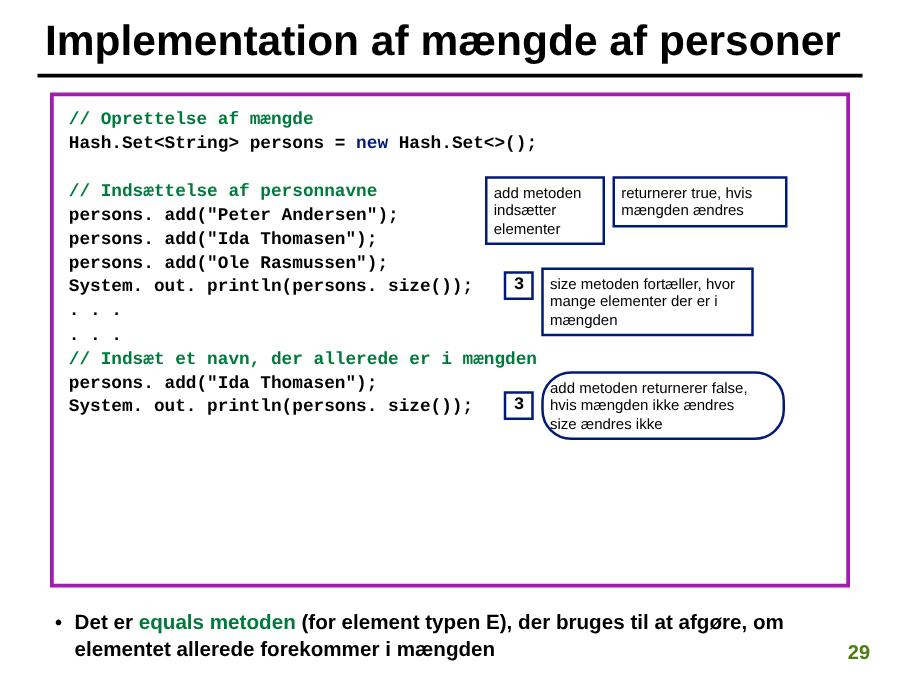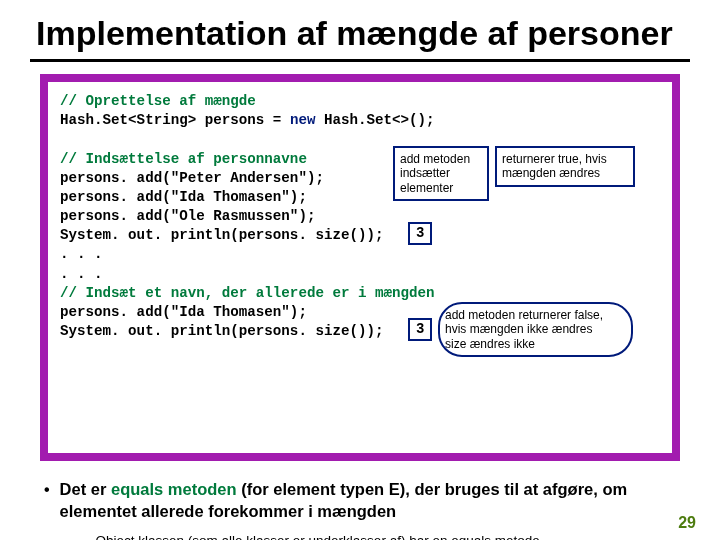--- a/index.html
+++ b/index.html
@@ -12,21 +12,21 @@
     padding: 10px 30px 10px 30px;
   }
   .title {
     font-size: 34px;
     font-weight: bold;
     padding: 4px 0 6px 6px;
     border-bottom: 3px solid #000;
     margin-bottom: 12px;
   }
   .codebox {
-    border: 8px solid #a21caf;
+    border: 3px solid #a21caf;
     margin: 0 10px;
     padding: 10px 12px 16px 12px;
     font-family: "Courier New", Courier, monospace;
     font-weight: bold;
     font-size: 14.2px;
     line-height: 1.35;
     position: relative;
     white-space: pre;
   }
   .comment { color: #007a3c; }
@@ -97,20 +97,21 @@
 <span>persons. add("Ole Rasmussen");</span>
 <span>System. out. println(persons. size());</span>
 <span>. . .</span>
 <span>. . .</span>
 <span class="comment">// Indsæt et navn, der allerede er i mængden</span>
 <span>persons. add("Ida Thomasen");</span>
 <span>System. out. println(persons. size());</span>
 <div class="annot" style="left:447px; top:64px; width:140px;">returnerer true, hvis mængden ændres</div>
 <div class="annot" style="left:345px; top:64px; width:96px;">add metoden indsætter elementer</div>
 <div class="output" style="left:360px; top:140px;">3</div>
+<div class="annot" style="left:390px; top:137px; width:170px;">size metoden fortæller, hvor mange elementer der er i mængden</div>
 <div class="output" style="left:360px; top:236px;">3</div>
 <div class="annot" style="left:390px; top:220px; width:195px;border-radius:24px;"><span>add metoden returnerer false, hvis mængden ikke ændres</span><br><span>size ændres ikke</span></div>
 </div>
 
 <div class="bullets">
   <div class="bul-main">
     <span class="dot">•</span>
     <span><span>Det er </span><span class="em">equals metoden</span><span> (for element typen E), der bruges til at afgøre, om elementet allerede forekommer i mængden</span></span>
   </div>
   <div class="bul-sub">

